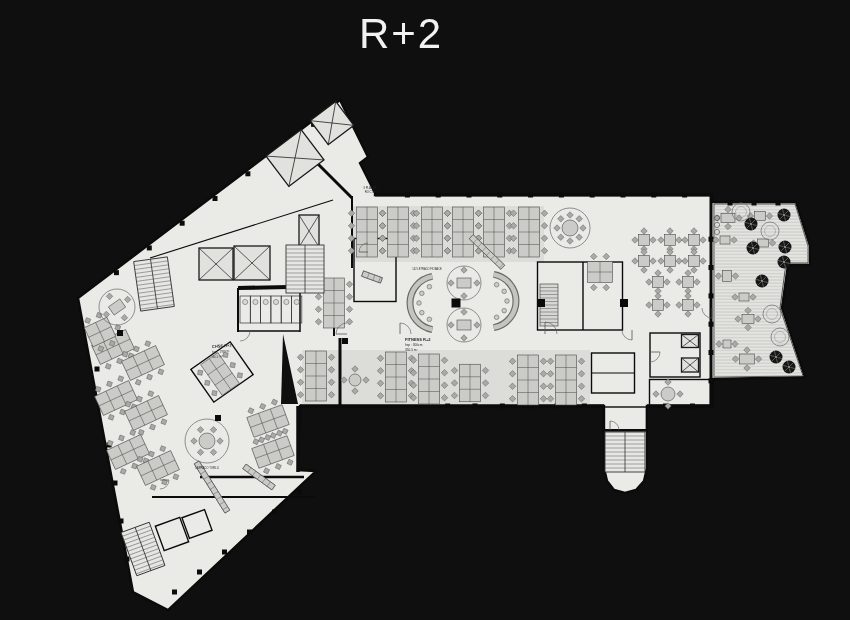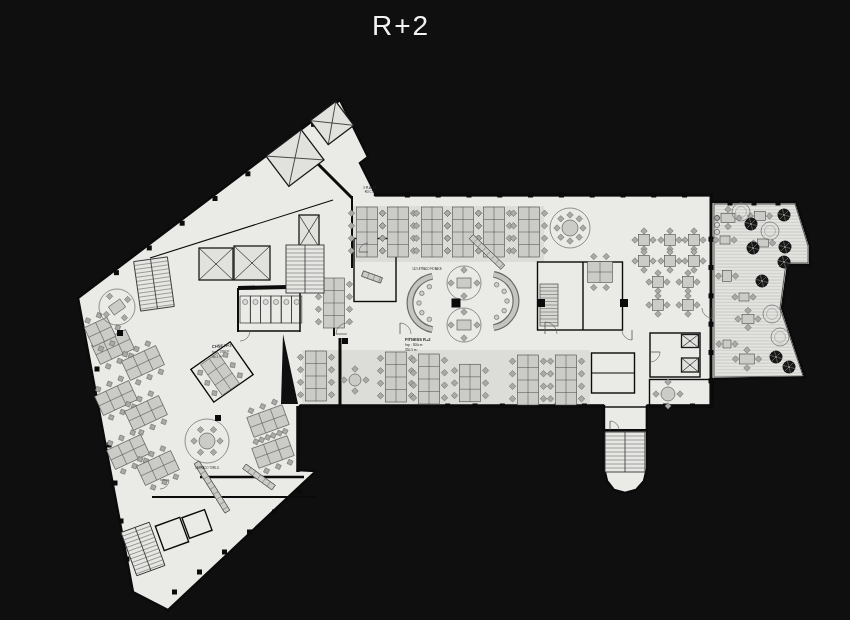--- a/index.html
+++ b/index.html
@@ -1,18 +1,18 @@
 <!DOCTYPE html>
 <html><head>
 <meta charset="utf-8">
 <style>
   html,body{margin:0;padding:0;background:#000;}
   .stage{position:relative;width:850px;height:620px;overflow:hidden;font-family:"Liberation Sans",sans-serif;}
   .title{position:absolute;top:10px;left:401px;transform:translateX(-50%);
-         font-size:28px;font-weight:400;letter-spacing:2px;margin:0;}
+         font-size:42px;font-weight:400;letter-spacing:2px;margin:0;}
   svg{position:absolute;left:0;top:0;}
   text{font-family:"Liberation Sans",sans-serif;}
 </style>
 </head>
 <body>
 
 <div class="stage" style="background: rgb(15, 15, 15);">
   <h1 class="title" style="color: rgb(242, 242, 242);">R+2</h1>
   <svg id="plan-svg" width="850" height="620" viewBox="0 0 850 620">
       <defs>

